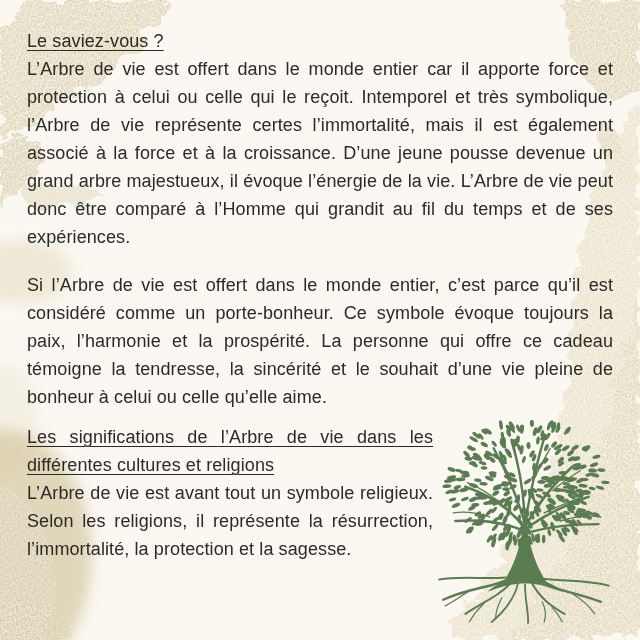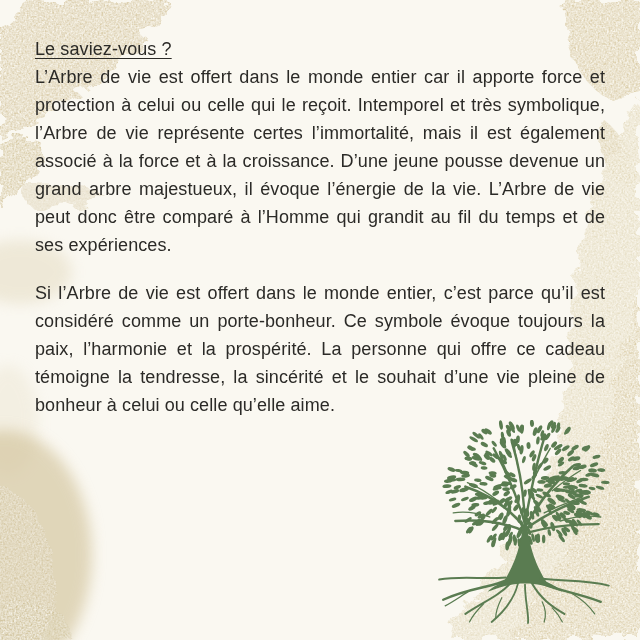--- a/index.html
+++ b/index.html
@@ -25,21 +25,21 @@
     left: 27px;
     top: 27px;
     width: 586px;
     z-index: 2;
     color: #2b2a27;
     font-size: 18px;
     line-height: 28px;
     text-align: justify;
     letter-spacing: 0.1px;
   }
-  .section { margin: 8px; }
+  .section { margin: 0; }
   .section-heading {
     font-size: 18px;
     font-weight: 400;
     margin: 0;
     text-decoration: underline;
     text-underline-offset: 3px;
     text-decoration-thickness: 1px;
     text-align: justify;
   }
   .section-body { margin: 0; }
@@ -449,13 +449,17 @@
 <div class="content">
   <div class="section section-1">
     <h2 class="section-heading">Le saviez-vous ?</h2>
     <p class="section-body">L’Arbre de vie est offert dans le monde entier car il apporte force et protection à celui ou celle qui le reçoit. Intemporel et très symbolique, l’Arbre de vie représente certes l’immortalité, mais il est également associé à la force et à la croissance. D’une jeune pousse devenue un grand arbre majestueux, il évoque l’énergie de la vie. L’Arbre de vie peut donc être comparé à l’Homme qui grandit au fil du temps et de ses expériences.</p>
   </div>
 
   <div class="section section-2">
     <p class="section-body">Si l’Arbre de vie est offert dans le monde entier, c’est parce qu’il est considéré comme un porte-bonheur. Ce symbole évoque toujours la paix, l’harmonie et la prospérité. La personne qui offre ce cadeau témoigne la tendresse, la sincérité et le souhait d’une vie pleine de bonheur à celui ou celle qu’elle aime.</p>
   </div>
 
+  <div class="section section-3">
+    <h2 class="section-heading">Les significations de l’Arbre de vie dans les différentes cultures et religions</h2>
+    <p class="section-body">L’Arbre de vie est avant tout un symbole religieux. Selon les religions, il représente la résurrection, l’immortalité, la protection et la sagesse.</p>
+  </div>
 </div>
 
 </body></html>

